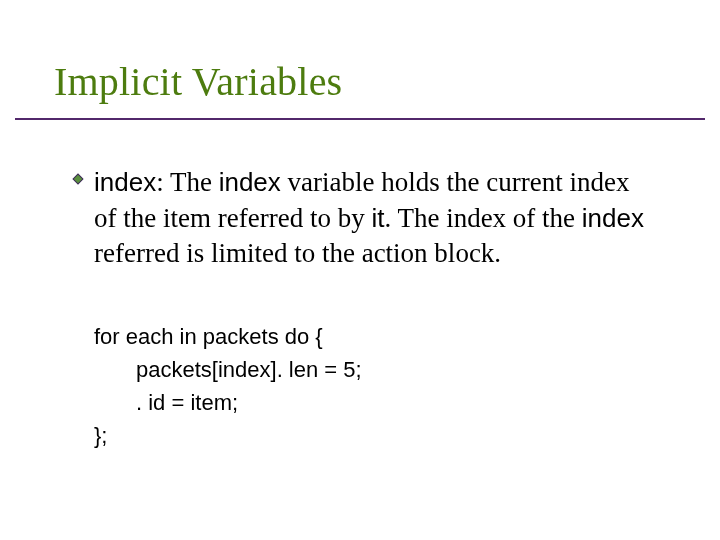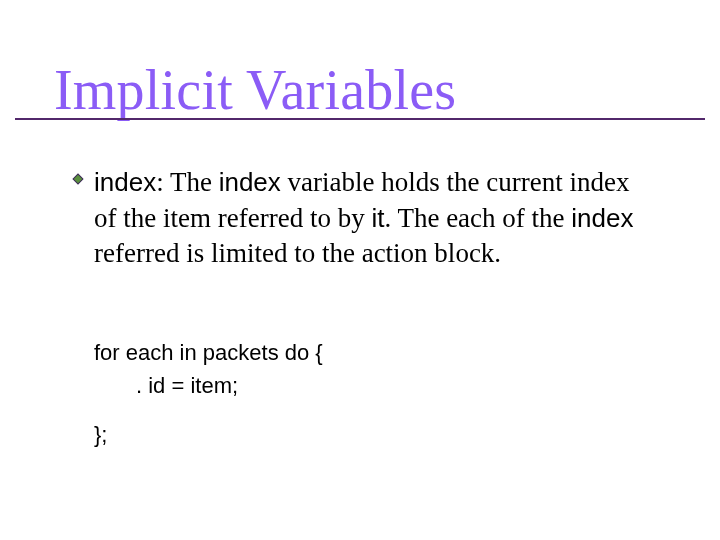--- a/index.html
+++ b/index.html
@@ -25,22 +25,22 @@
     width: 200px;
     height: 34px;
     background-image: radial-gradient(circle, rgba(0,0,0,0.25) 0.6px, transparent 0.7px);
     background-size: 6px 6px;
     background-position: 2px 2px;
   }
   .title {
     position: absolute;
     top: 58px;
     left: 54px;
-    font-size: 56px;
-    color: #8b5cf6;
+    font-size: 40px;
+    color: #4d7c0f;
     font-weight: normal;
     letter-spacing: 0.2px;
   }
   .underline {
     position: absolute;
     top: 118px;
     left: 15px;
     width: 690px;
     height: 2px;
     background: #52286b;
@@ -73,21 +73,21 @@
   .code {
     position: absolute;
     top: 320px;
     left: 94px;
     width: 560px;
     font-family: Arial, Helvetica, sans-serif;
     font-size: 22px;
     line-height: 1.5;
     color: #000;
   }
-  .code .l1 { padding-left: 0; margin-top: 16px; }
+  .code .l1 { padding-left: 0; }
   .code .l2 { padding-left: 42px; }
 </style>
 </head>
 <body>
 
 <div class="slide">
 
   <div class="dotgrid"></div>
 
   <div class="title">Implicit Variables</div>
@@ -95,22 +95,23 @@
   <div class="underline"></div>
 
   <div class="bullet">
     <svg width="12" height="12" viewBox="0 0 12 12">
       <rect x="2.5" y="2.5" width="7" height="7" fill="#5a8f3e" transform="rotate(45 6 6)"></rect>
       <rect x="2.5" y="2.5" width="7" height="7" fill="none" stroke="#3c2a56" stroke-width="1" transform="rotate(45 6 6)"></rect>
     </svg>
   </div>
 
   <div class="body">
-    <span class="sans-label">index</span><span>:  </span><span>The </span><span class="sans-inline">index</span><span> variable holds the current index of the item referred to by </span><span class="sans-inline">it</span><span>. The each of the </span><span class="sans-inline">index</span><span> referred is limited to the action block.</span>
+    <span class="sans-label">index</span><span>:  </span><span>The </span><span class="sans-inline">index</span><span> variable holds the current index of the item referred to by </span><span class="sans-inline">it</span><span>. The index of the </span><span class="sans-inline">index</span><span> referred is limited to the action block.</span>
   </div>
 
   <div class="code">
     <div class="l1">for each in packets do {</div>
+    <div class="l2">packets[index]. len = 5;</div>
     <div class="l2">. id = item;</div>
     <div class="l1">};</div>
   </div>
 
 </div>
 
 </body></html>

